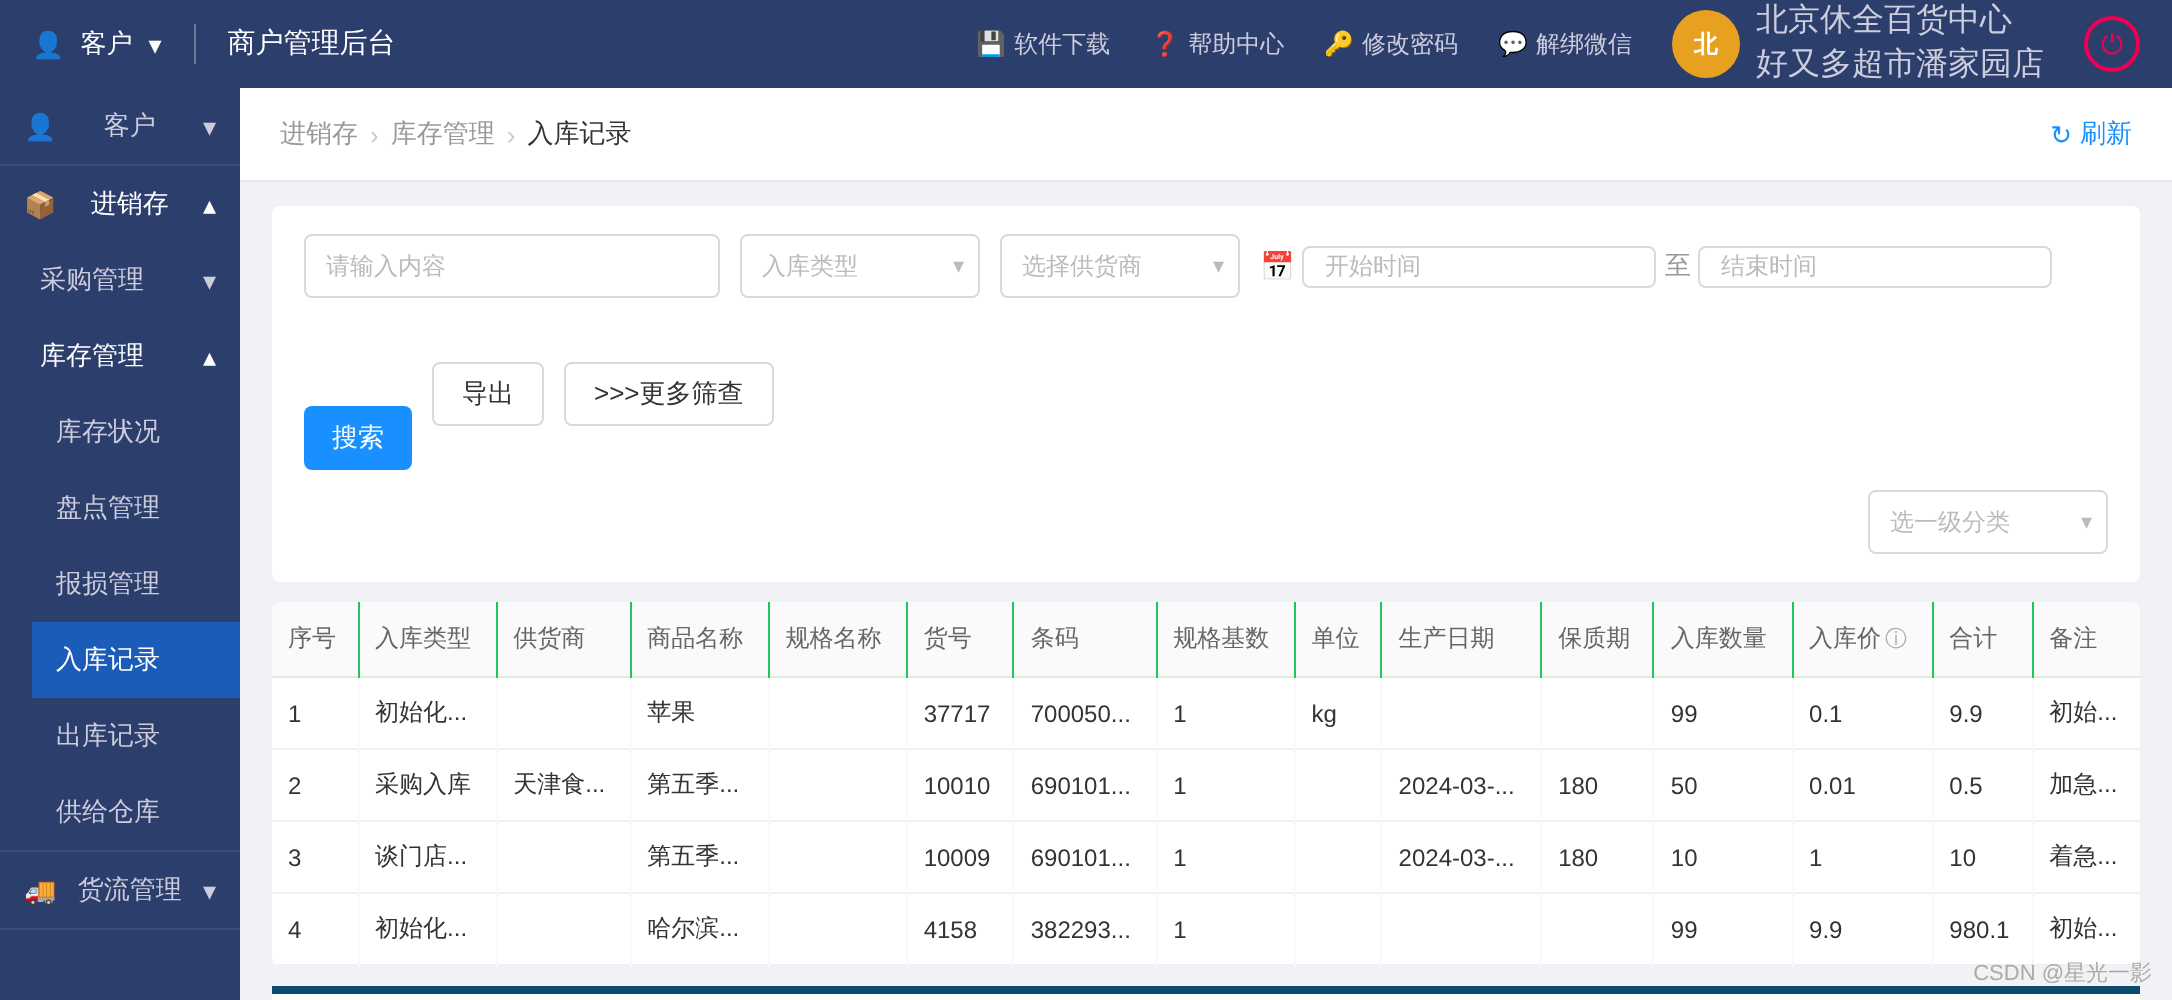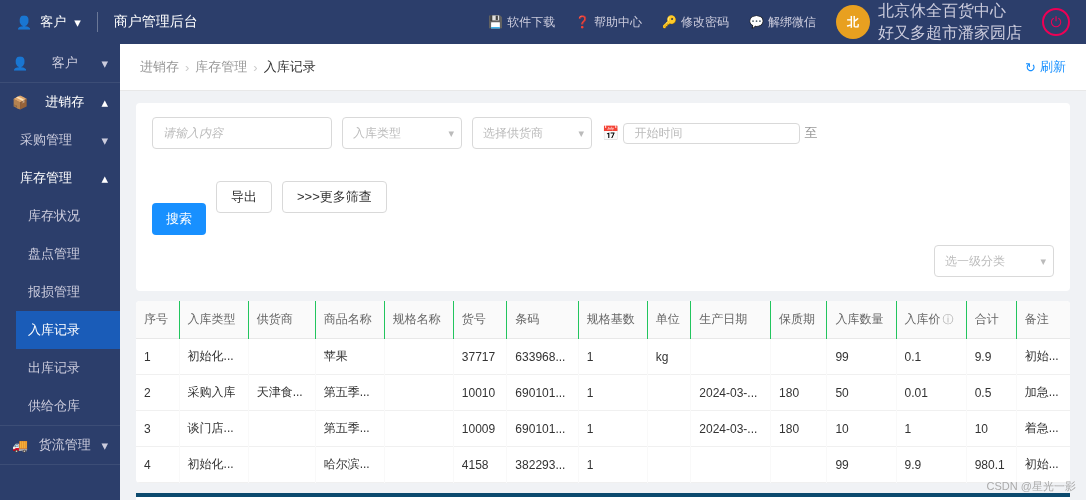--- a/index.html
+++ b/index.html
@@ -39,21 +39,21 @@
 
     
     .breadcrumb-refresh { margin-left: auto; display: flex; align-items: center; gap: 4px; color: #1890ff; cursor: pointer; font-size: 13px; }
 
     
     .filter-section { background: #fff; margin: 12px 16px 0; padding: 14px 16px; border-radius: 4px; }
     .filter-row { display: flex; align-items: center; gap: 10px; margin-bottom: 10px; flex-wrap: wrap; }
     .filter-row:last-child { margin-bottom: 0; justify-content: flex-end; }
     .filter-input { height: 32px; border: 1px solid #d9d9d9; border-radius: 4px; padding: 0 10px; font-size: 12px; color: #333; outline: none; background: #fff; }
     .filter-input::placeholder { color: #bbb; }
-    .filter-input-wide { width: 180px; font-style: italic; }
+    .filter-input-wide { width: 208px; }
     .select-wrapper { position: relative; display: inline-block; }
     .select-wrapper select { height: 32px; border: 1px solid #d9d9d9; border-radius: 4px; padding: 0 28px 0 10px; font-size: 12px; color: #bbb; background: #fff; appearance: none; cursor: pointer; min-width: 120px; outline: none; }
     .select-wrapper::after { content: "▾"; position: absolute; right: 8px; top: 50%; transform: translateY(-50%); color: #bbb; pointer-events: none; font-size: 11px; }
     .date-range { display: flex; align-items: center; gap: 4px; }
     .date-range input { height: 21px; border: 1px solid #d9d9d9; border-radius: 4px; padding: 0 10px; font-size: 12px; color: #bbb; background: #fff; outline: none; min-width: 120px; }
     .date-range input::placeholder { color: #bbb; }
     .date-sep { color: #999; }
 
     .btn { height: 32px; padding: 0 14px; border-radius: 4px; border: none; cursor: pointer; font-size: 13px; display: flex; align-items: center; gap: 4px; }
     .btn-primary { background: #1890ff; color: #fff; margin-top: 44px; }
@@ -212,20 +212,21 @@
         </div>
         <div class="select-wrapper">
           <select>
             <option>选择供货商</option>
           </select>
         </div>
         <div class="date-range">
           <span style="color:#bbb; font-size:14px;">📅</span>
           <input type="text" placeholder="开始时间" style="">
           <span class="date-sep">至</span>
+          <input type="text" placeholder="结束时间" style="">
         </div>
       </div>
       <div class="filter-row">
         <button class="btn btn-primary">
           <span>搜索</span>
         </button>
         <button class="btn btn-default">
           <span>导出</span>
         </button>
         <button class="btn btn-more">
@@ -268,21 +269,21 @@
           </tr>
         </thead>
         <tbody id="table-body">
         <tr>
               <td>1</td>
               <td>初始化...</td>
               <td></td>
               <td>苹果</td>
               <td></td>
               <td>37717</td>
-              <td>633968...</td>
+              <td>700050...</td>
               <td>1</td>
               <td>kg</td>
               <td></td>
               <td></td>
               <td>99</td>
               <td>0.1</td>
               <td>9.9</td>
               <td>初始...</td>
             </tr>
             <tr>

